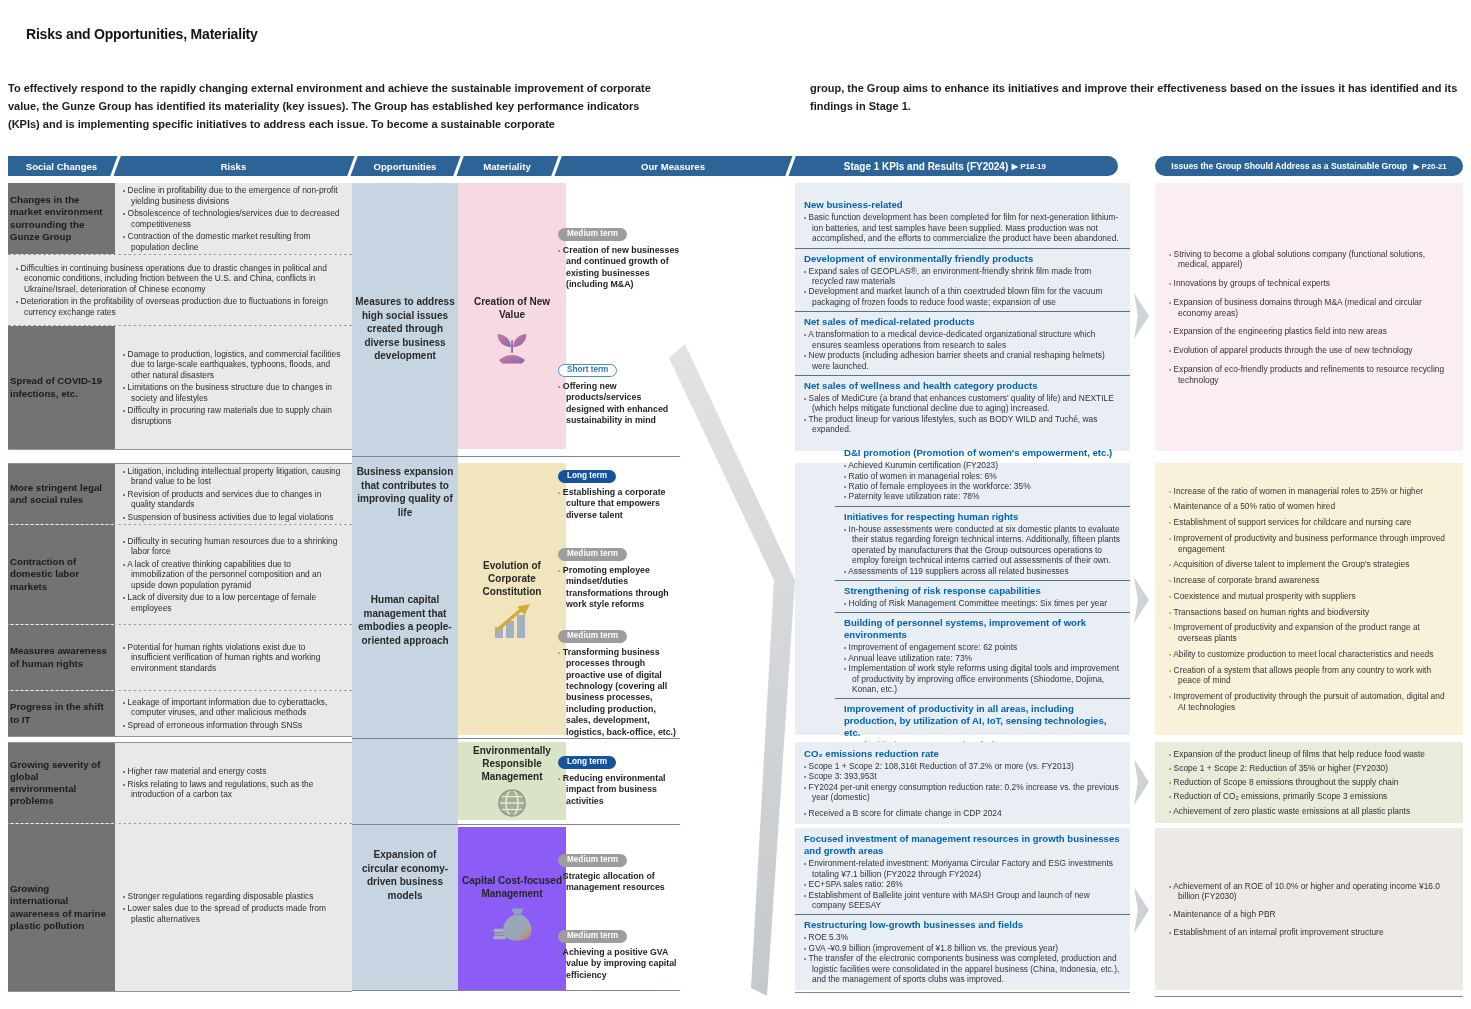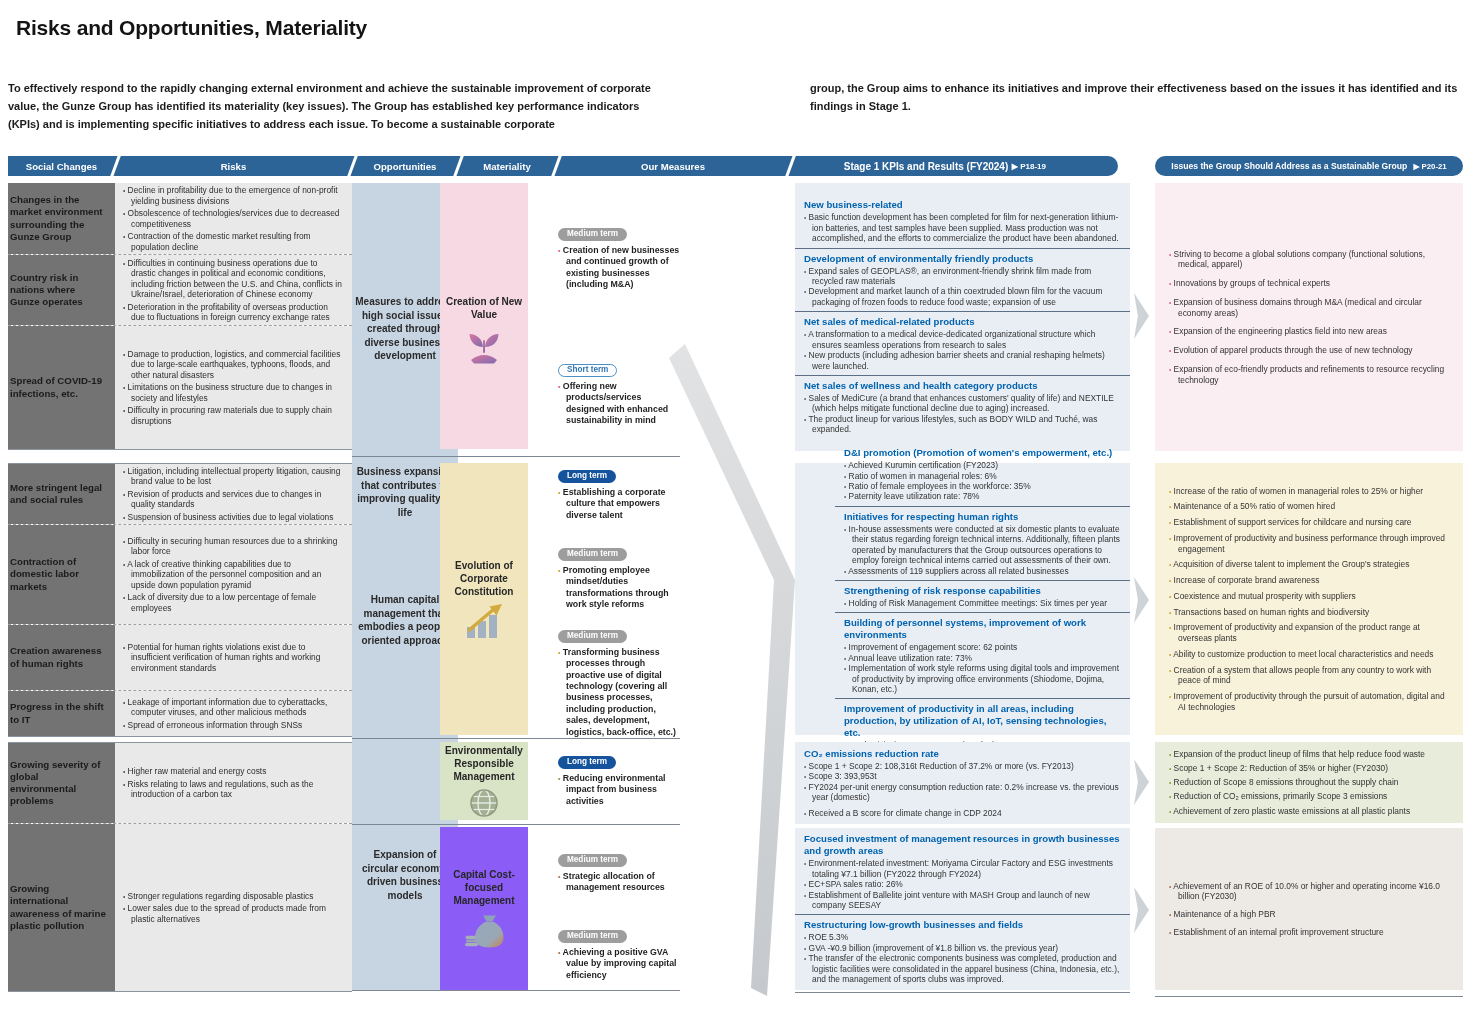--- a/index.html
+++ b/index.html
@@ -1,18 +1,18 @@
 <!DOCTYPE html>
 <html><head>
 <meta charset="utf-8">
 <style>
   html,body{margin:0;padding:0;background:#fff;}
   .page{position:relative;width:1471px;height:1009px;background:#fff;
         font-family:"Liberation Sans",sans-serif;color:#222;overflow:hidden;}
-  .title{position:absolute;left:8px;top:8px;margin:8px;font-size:21px;font-weight:800;
+  .title{position:absolute;left:8px;top:8px;margin:18px;font-size:14px;font-weight:800;
          color:#141414;letter-spacing:-0.2px;}
   .intro{position:absolute;margin:0;font-size:11px;font-weight:700;line-height:1.62;color:#1c1c1c;}
   .intro.left{left:8px;top:80px;width:652px;}
   .intro.right{left:810px;top:80px;width:650px;}
 
   .band{position:absolute;left:8px;top:156px;width:1110px;height:20px;background:#2d6497;
         border-radius:0 10px 10px 0;display:flex;color:#fff;}
   .band-seg{display:flex;align-items:center;justify-content:center;font-size:9.6px;font-weight:700;
             box-sizing:border-box;}
   .stage1-seg{position:relative;display:flex;align-items:center;justify-content:center;
@@ -33,21 +33,21 @@
             font-size:9.7px;font-weight:700;line-height:1.25;color:#1b1b1b;background:#737373;}
   .risk-cell{flex:1;background:#e9e9e9;box-sizing:border-box;padding:5px 8px;display:flex;
              flex-direction:column;justify-content:center;gap:2px;font-size:8.4px;line-height:1.25;color:#2e2e2e;}
   .b-line{padding-left:8px;text-indent:-8px;}
   .blt{font-size:0.78em;}
 
   .opp-col{position:absolute;left:352px;top:183px;width:106px;height:807px;background:#c7d4e2;}
   .opp-text{position:absolute;left:3px;right:3px;text-align:center;font-size:10px;font-weight:700;
             line-height:1.35;color:#2a2a2a;}
 
-  .mat-block{position:absolute;left:440px;width:88px;display:flex;align-items:center;justify-content:center;
+  .mat-block{position:absolute;left:458px;width:108px;display:flex;align-items:center;justify-content:center;
              box-sizing:border-box;}
   .mat-inner{display:flex;flex-direction:column;align-items:center;}
   .mat-title{font-size:10px;font-weight:700;text-align:center;line-height:1.3;color:#262626;padding:0 2px;}
   .mat-icon{margin-top:5px;line-height:0;}
 
   .measure{position:absolute;left:558px;width:124px;}
   .badge{display:inline-block;border-radius:9px;padding:1.5px 9px;font-size:8.2px;font-weight:700;line-height:1.25;}
   .badge-gray{background:#9d9d9d;color:#fff;}
   .badge-blue{background:#15549c;color:#fff;}
   .badge-outline{background:#fff;color:#2e75b5;border:1px solid #4a90c4;padding:0.5px 8px;}
@@ -118,21 +118,20 @@
 <div class="risk-group first" style="top: 183px;">
       <div class="sc-row" style="height: 71px;">
         <div class="sc-label">Changes in the market environment surrounding the Gunze Group</div>
         <div class="risk-cell">
           <div class="b-line"><span class="blt" style="color: rgb(77, 77, 77);">•</span><span> Decline in profitability due to the emergence of non-profit yielding business divisions</span></div>
           <div class="b-line"><span class="blt" style="color: rgb(77, 77, 77);">•</span><span> Obsolescence of technologies/services due to decreased competitiveness</span></div>
           <div class="b-line"><span class="blt" style="color: rgb(77, 77, 77);">•</span><span> Contraction of the domestic market resulting from population decline</span></div>
         </div>
       </div>
       <div class="sc-row" style="height: 71px;">
-        <div class="sc-label">Country risk in nations where Gunze operates</div>
         <div class="risk-cell">
           <div class="b-line"><span class="blt" style="color: rgb(77, 77, 77);">•</span><span> Difficulties in continuing business operations due to drastic changes in political and economic conditions, including friction between the U.S. and China, conflicts in Ukraine/Israel, deterioration of Chinese economy</span></div>
           <div class="b-line"><span class="blt" style="color: rgb(77, 77, 77);">•</span><span> Deterioration in the profitability of overseas production due to fluctuations in foreign currency exchange rates</span></div>
         </div>
       </div>
       <div class="sc-row" style="height: 124px;">
         <div class="sc-label">Spread of COVID-19 infections, etc.</div>
         <div class="risk-cell">
           <div class="b-line"><span class="blt" style="color: rgb(77, 77, 77);">•</span><span> Damage to production, logistics, and commercial facilities due to large-scale earthquakes, typhoons, floods, and other natural disasters</span></div>
           <div class="b-line"><span class="blt" style="color: rgb(77, 77, 77);">•</span><span> Limitations on the business structure due to changes in society and lifestyles</span></div>
@@ -151,21 +150,21 @@
       </div>
       <div class="sc-row" style="height: 100px;">
         <div class="sc-label">Contraction of domestic labor markets</div>
         <div class="risk-cell">
           <div class="b-line"><span class="blt" style="color: rgb(77, 77, 77);">•</span><span> Difficulty in securing human resources due to a shrinking labor force</span></div>
           <div class="b-line"><span class="blt" style="color: rgb(77, 77, 77);">•</span><span> A lack of creative thinking capabilities due to immobilization of the personnel composition and an upside down population pyramid</span></div>
           <div class="b-line"><span class="blt" style="color: rgb(77, 77, 77);">•</span><span> Lack of diversity due to a low percentage of female employees</span></div>
         </div>
       </div>
       <div class="sc-row" style="height: 66px;">
-        <div class="sc-label">Creation awareness of human rights</div>
+        <div class="sc-label">Measures awareness of human rights</div>
         <div class="risk-cell">
           <div class="b-line"><span class="blt" style="color: rgb(77, 77, 77);">•</span><span> Potential for human rights violations exist due to insufficient verification of human rights and working environment standards</span></div>
         </div>
       </div>
       <div class="sc-row" style="height: 46px;">
         <div class="sc-label">Progress in the shift to IT</div>
         <div class="risk-cell">
           <div class="b-line"><span class="blt" style="color: rgb(77, 77, 77);">•</span><span> Leakage of important information due to cyberattacks, computer viruses, and other malicious methods</span></div>
           <div class="b-line"><span class="blt" style="color: rgb(77, 77, 77);">•</span><span> Spread of erroneous information through SNSs</span></div>
         </div>

